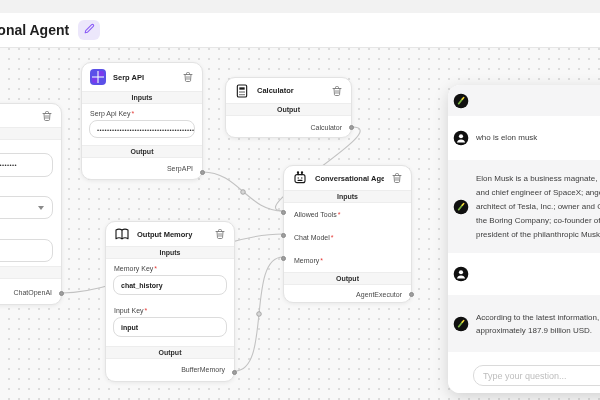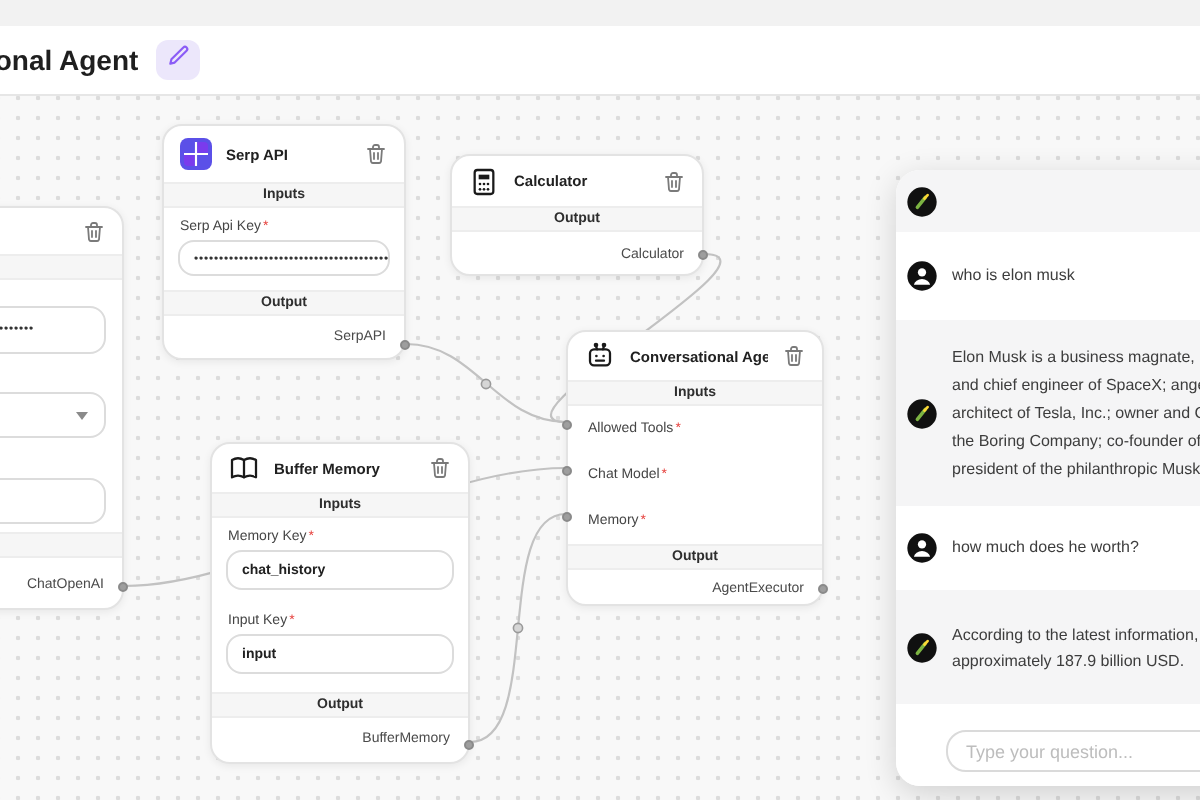--- a/index.html
+++ b/index.html
@@ -217,21 +217,21 @@
     </div>
 
     <div class="node" id="n-buffer">
       <div class="node-header">
         <div class="node-icon">
           <svg viewBox="0 0 24 24" fill="none" stroke="#1a1a1a" stroke-width="1.7" stroke-linecap="round" stroke-linejoin="round">
               <path d="M3 6a9 9 0 0 1 9 0a9 9 0 0 1 9 0v13a9 9 0 0 0-9 0a9 9 0 0 0-9 0z"></path>
               <path d="M12 6v13"></path>
             </svg>
         </div>
-        <div class="node-title">Buffer Memory</div>
+        <div class="node-title">Output Memory</div>
         <div class="trash-btn">
           <svg viewBox="0 0 24 24" fill="none" stroke="#7a7a7a" stroke-width="1.8" stroke-linecap="round">
               <path d="M4 7h16"></path>
               <path d="M10 11v6M14 11v6"></path>
               <path d="M6 7l1 12.5a2 2 0 0 0 2 1.5h6a2 2 0 0 0 2-1.5L18 7"></path>
               <path d="M9 7V5a2 2 0 0 1 2-2h2a2 2 0 0 1 2 2v2"></path>
             </svg>
         </div>
       </div>
       <div class="band">Inputs</div>
@@ -283,23 +283,20 @@
         </div>
       </div>
       <div class="msg user m4">
         <div class="avatar">
           <svg viewBox="0 0 24 24">
               <circle cx="12" cy="12" r="11" fill="#101010"></circle>
               <circle cx="12" cy="9.3" r="3.1" fill="#fff"></circle>
               <path d="M5.9 18.6a6.2 5.3 0 0 1 12.2 0z" fill="#fff"></path>
             </svg>
         </div>
-        <div class="msg-lines">
-            <div>how much does he worth?</div>
-          </div>
       </div>
       <div class="msg bot m5">
         <div class="avatar">
           <svg viewBox="0 0 24 24">
               <circle cx="12" cy="12" r="11" fill="#101010"></circle>
               <path d="M8.5 16L14.5 8.5" stroke="#7cb342" stroke-width="2.6" stroke-linecap="round"></path>
               <path d="M13.8 9.4L16.2 6.8" stroke="#fdd835" stroke-width="2" stroke-linecap="round"></path>
             </svg>
         </div>
         <div class="msg-lines">

